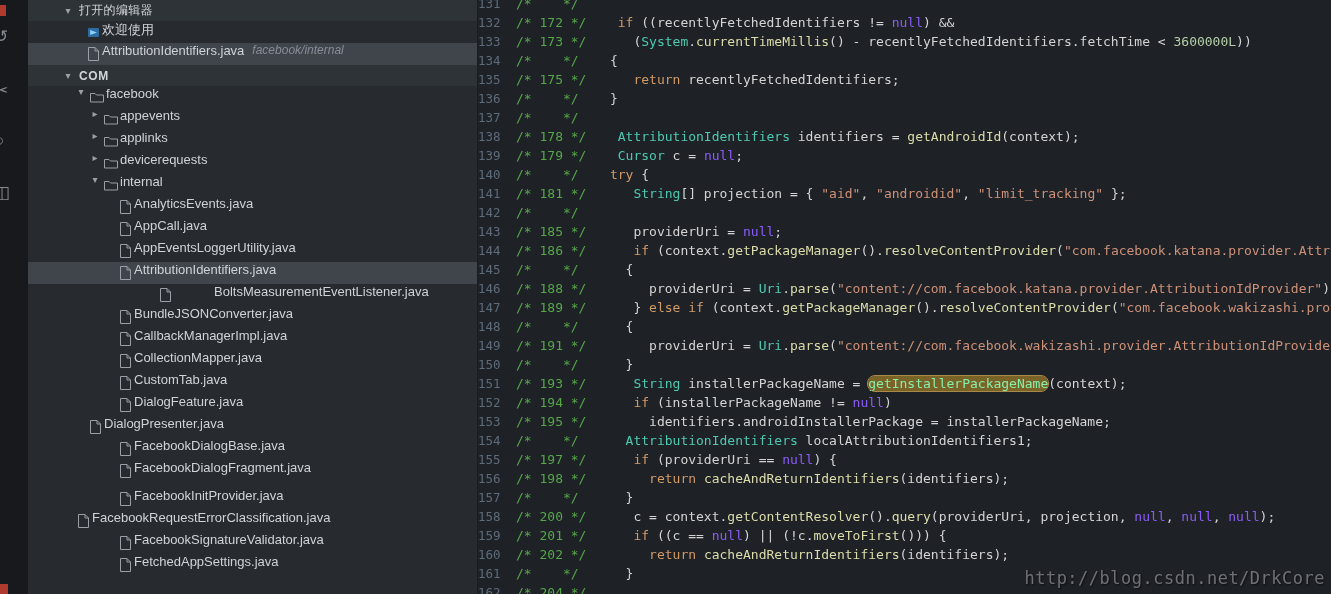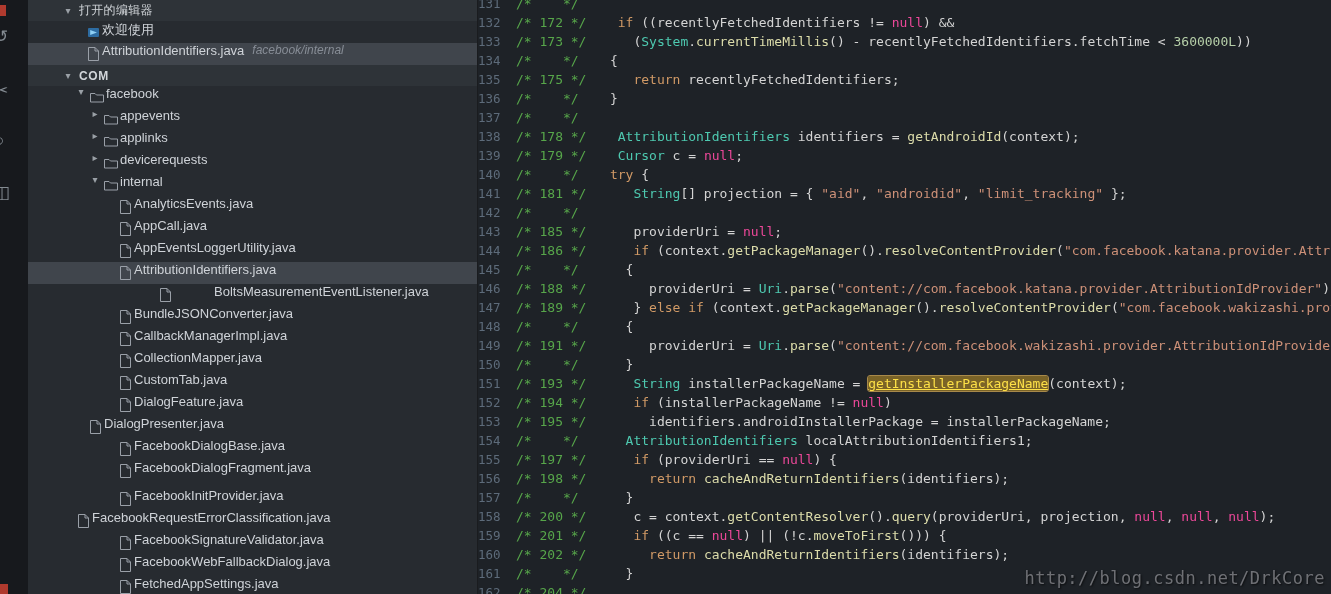--- a/index.html
+++ b/index.html
@@ -55,24 +55,24 @@
     color:#5d6b7a; font-size:12.5px;
   }
   .lc { flex:1; overflow:hidden; }
   .tok-c { color:#57a64a; }
   .tok-p { color:#d4d4d4; }
   .tok-k { color:#d19a66; }
   .tok-t { color:#4ec9b0; }
   .tok-s { color:#ce9178; }
   .tok-n { color:#b5cea8; }
   .tok-m { color:#dcdcaa; }
-  .tok-x { color:#ec4899; }
+  .tok-x { color:#8b5cf6; }
   .tok-h {
-    background:#7a6327; color:#fde047;
-    outline:1px solid #a8894a; border-radius:2px;text-decoration:underline;
+    background:#7a6327; color:#86efac;
+    outline:1px solid #a8894a; border-radius:7px;
   }
   .watermark {
     position:absolute; right:6px; bottom:6px;
     font-family:"DejaVu Sans Mono", monospace; font-size:17px;
     color:rgba(192,192,198,0.52); letter-spacing:.5px;
     text-shadow:1px 1px 2px rgba(0,0,0,.65);
     pointer-events:none;
   }
 </style>
 </head>
@@ -319,30 +319,20 @@
         </div>
         <div class="row" style="padding-left: 74px;">
           <span class="twisty"></span>
           <span class="fi">
             <svg width="11" height="14" viewBox="0 0 11 14">
               <path d="M0.5 0.5 H7 L10.5 4 V13.5 H0.5 Z" fill="none" stroke="#9aa0a8"></path>
               <path d="M7 0.5 V4 H10.5" fill="none" stroke="#9aa0a8"></path>
             </svg>
           </span>
           <span class="label">FacebookSignatureValidator.java</span>
-        </div>
-        <div class="row" style="padding-left: 74px;">
-          <span class="twisty"></span>
-          <span class="fi">
-            <svg width="11" height="14" viewBox="0 0 11 14">
-              <path d="M0.5 0.5 H7 L10.5 4 V13.5 H0.5 Z" fill="none" stroke="#9aa0a8"></path>
-              <path d="M7 0.5 V4 H10.5" fill="none" stroke="#9aa0a8"></path>
-            </svg>
-          </span>
-          <span class="label">FacebookWebFallbackDialog.java</span>
         </div>
         <div class="row" style="padding-left: 74px;">
           <span class="twisty"></span>
           <span class="fi">
             <svg width="11" height="14" viewBox="0 0 11 14">
               <path d="M0.5 0.5 H7 L10.5 4 V13.5 H0.5 Z" fill="none" stroke="#9aa0a8"></path>
               <path d="M7 0.5 V4 H10.5" fill="none" stroke="#9aa0a8"></path>
             </svg>
           </span>
           <span class="label">FetchedAppSettings.java</span>

